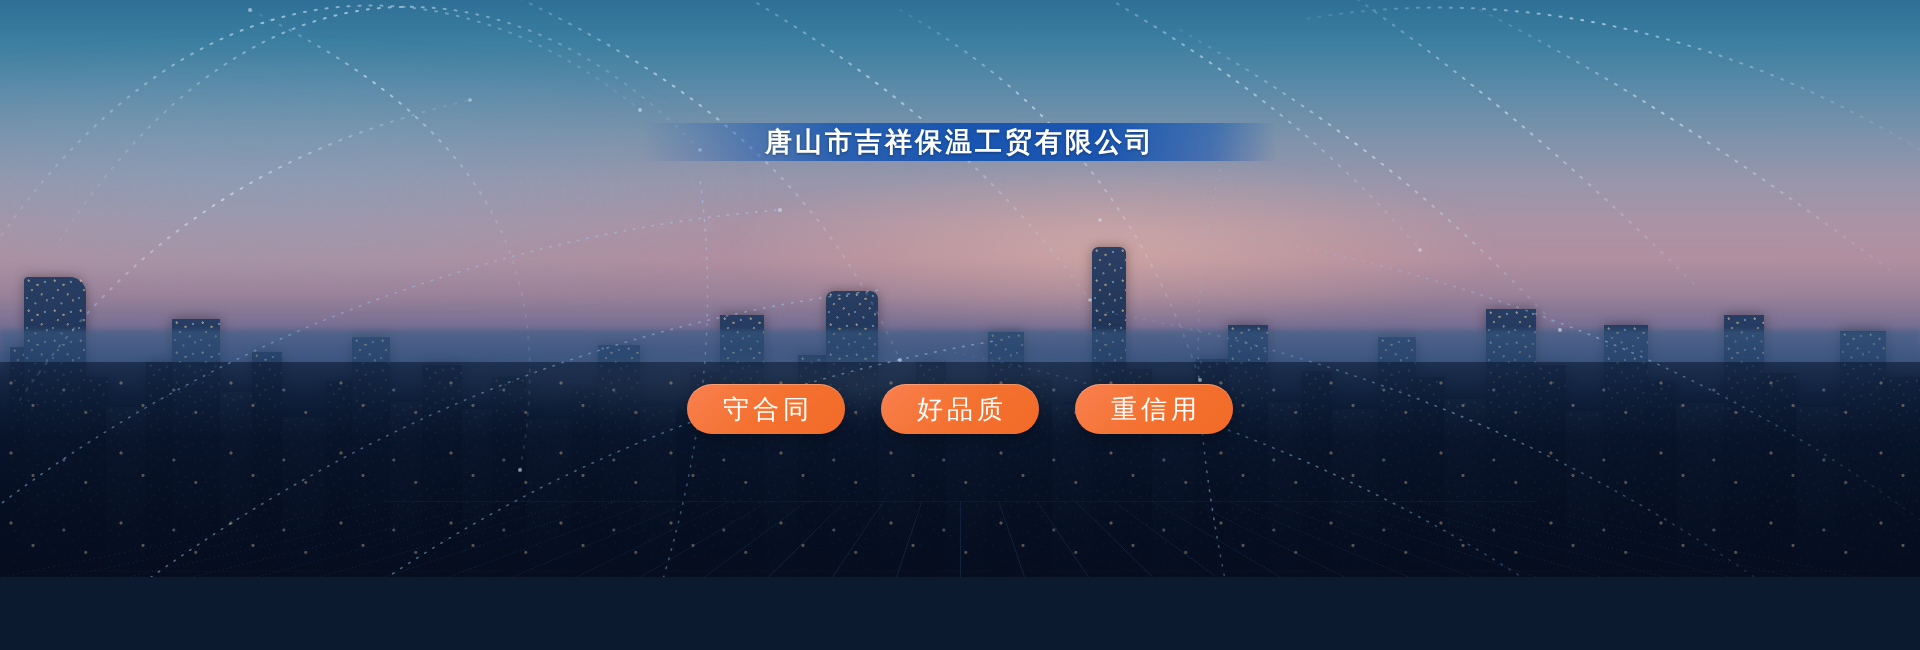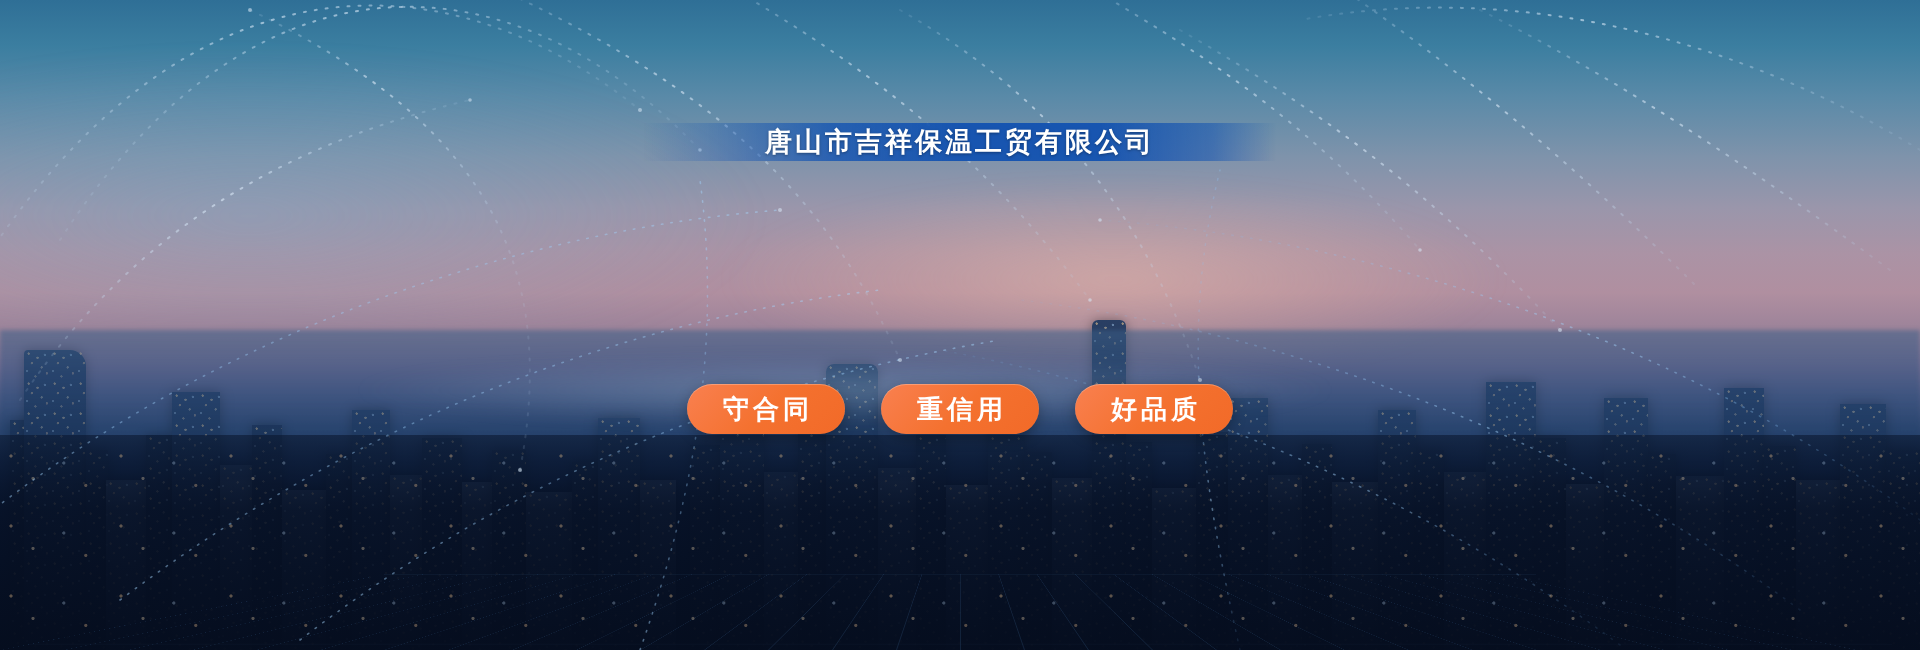--- a/index.html
+++ b/index.html
@@ -5,21 +5,21 @@
 <style>
   * { margin:0; padding:0; box-sizing:border-box; }
   html,body{
     width:1920px; height:650px; overflow:hidden;
     background:#0b1a2e;
     font-family:"Liberation Sans","DejaVu Sans",sans-serif;
   }
 
   .banner{
     position:relative;
-    width:1920px; height:650px;
+    width:1920px; height:577px;
     overflow:hidden;
   }
 
   
   .sky{
     position:absolute; inset:0;
     background:
       linear-gradient(to bottom,
         #2f6f96 0%,
         #3b7ea0 7%,
@@ -183,21 +183,21 @@
   }
   .pill{
     height:50px;
     min-width:158px;
     padding:0 26px;
     border-radius:26px;
     background:linear-gradient(135deg,#f98050 0%,#f4712f 52%,#f26a28 100%);
     display:flex; align-items:center; justify-content:center;
     color:#ffffff;
     font-size:26px;
-    font-weight:700;
+    font-weight:400;
     letter-spacing:4px;
     box-shadow:0 4px 14px rgba(0,0,0,.28), inset 0 1px 0 rgba(255,255,255,.25);
     cursor:pointer;
   }
   .pill span{ transform:translateX(2px); }
 </style>
 </head>
 <body>
 
 <div class="banner">
@@ -332,21 +332,21 @@
     <div class="title-band">
       <div class="company-name">唐山市吉祥保温工贸有限公司</div>
     </div>
 
 
     <div class="pills">
       <div class="pill">
         <span>守合同</span>
       </div>
       <div class="pill">
+        <span>好品质</span>
+      </div>
+      <div class="pill">
         <span>重信用</span>
       </div>
-      <div class="pill">
-        <span>好品质</span>
-      </div>
     </div>
 
   </div>
 </div>
 
 </body></html>

